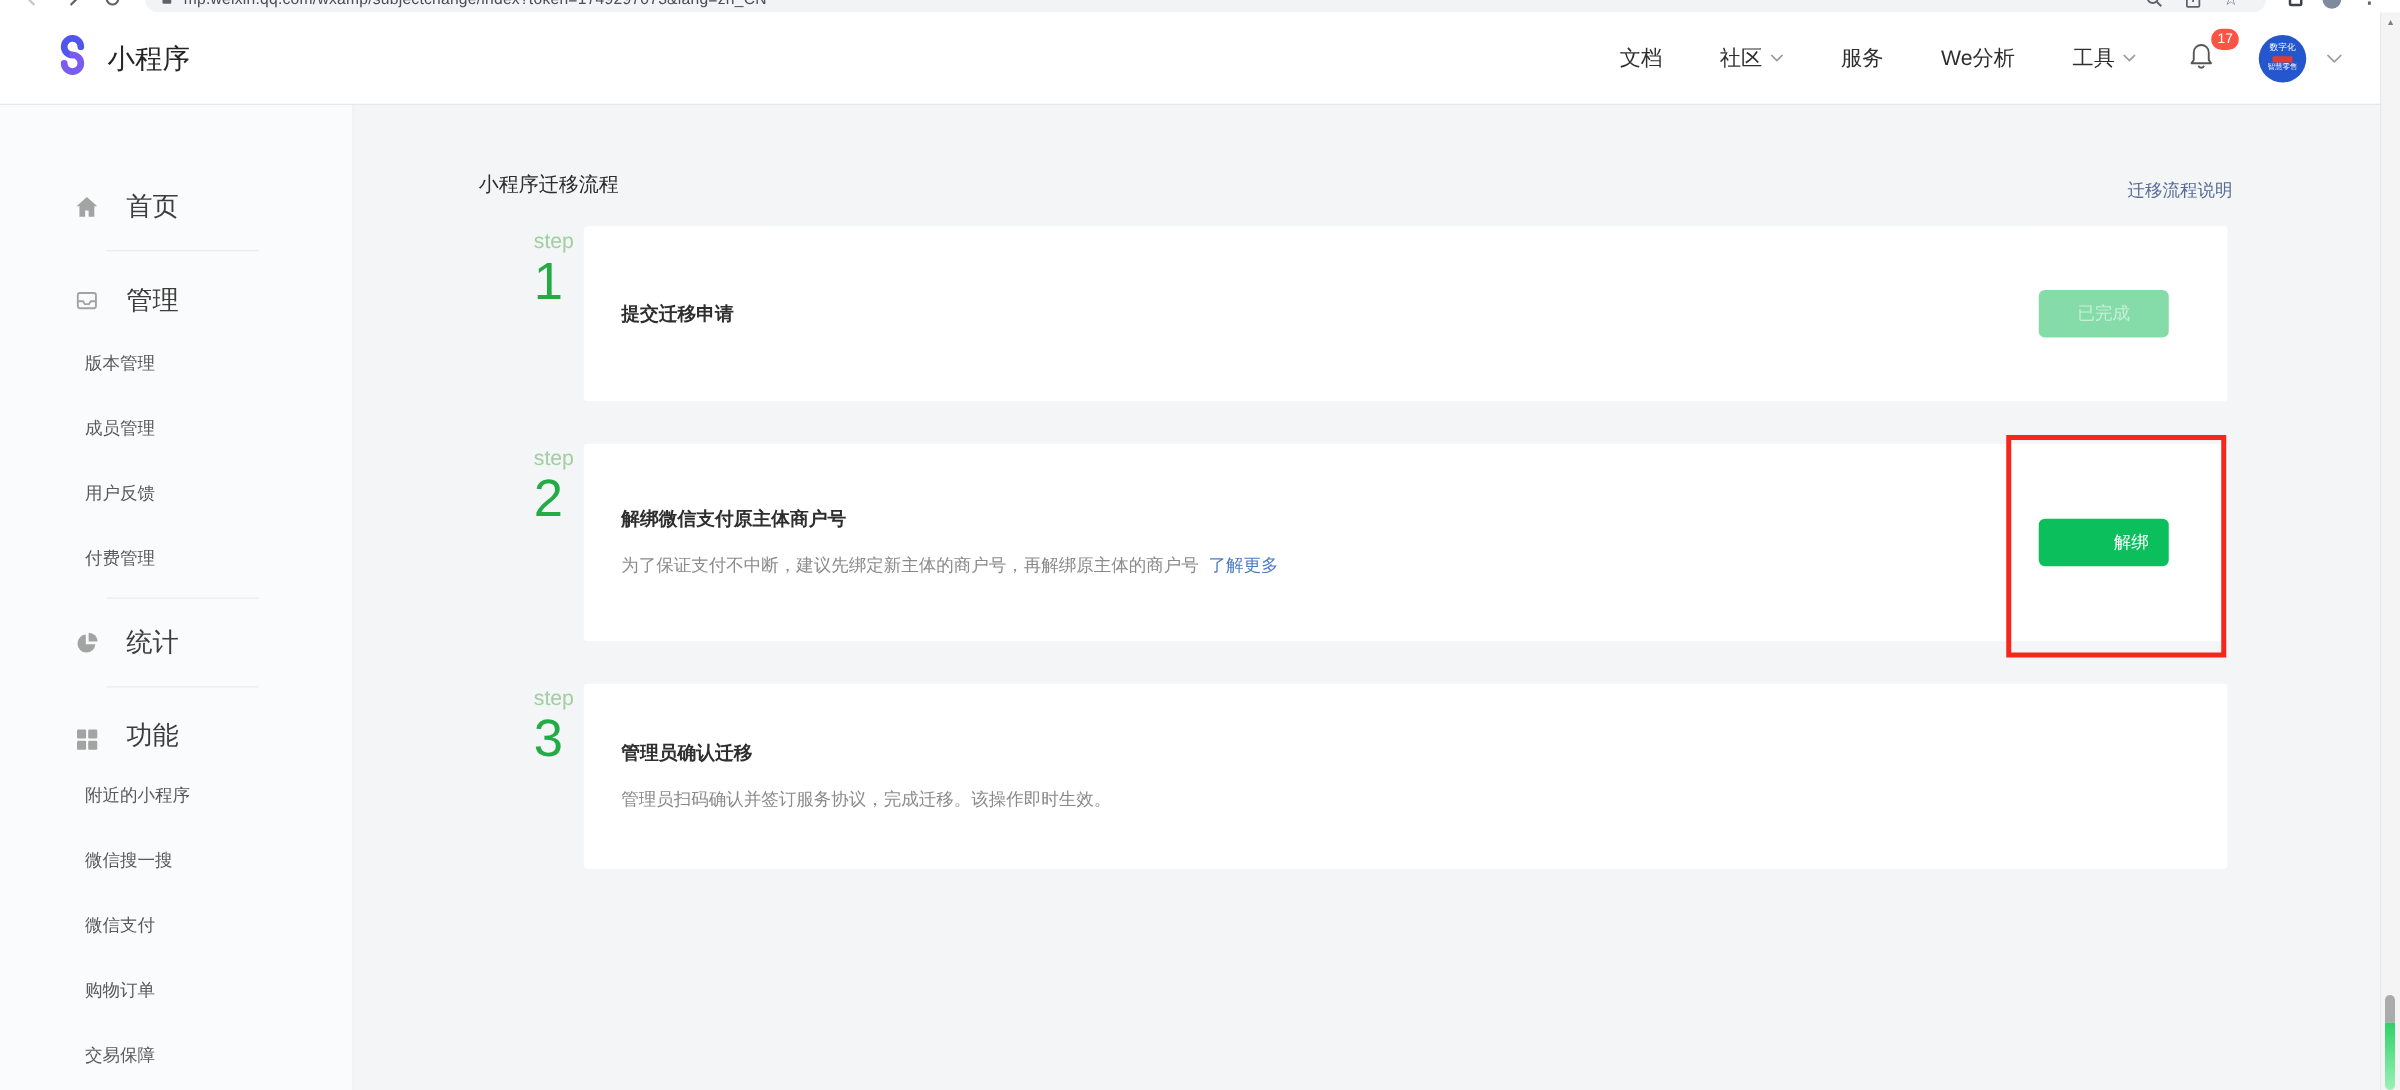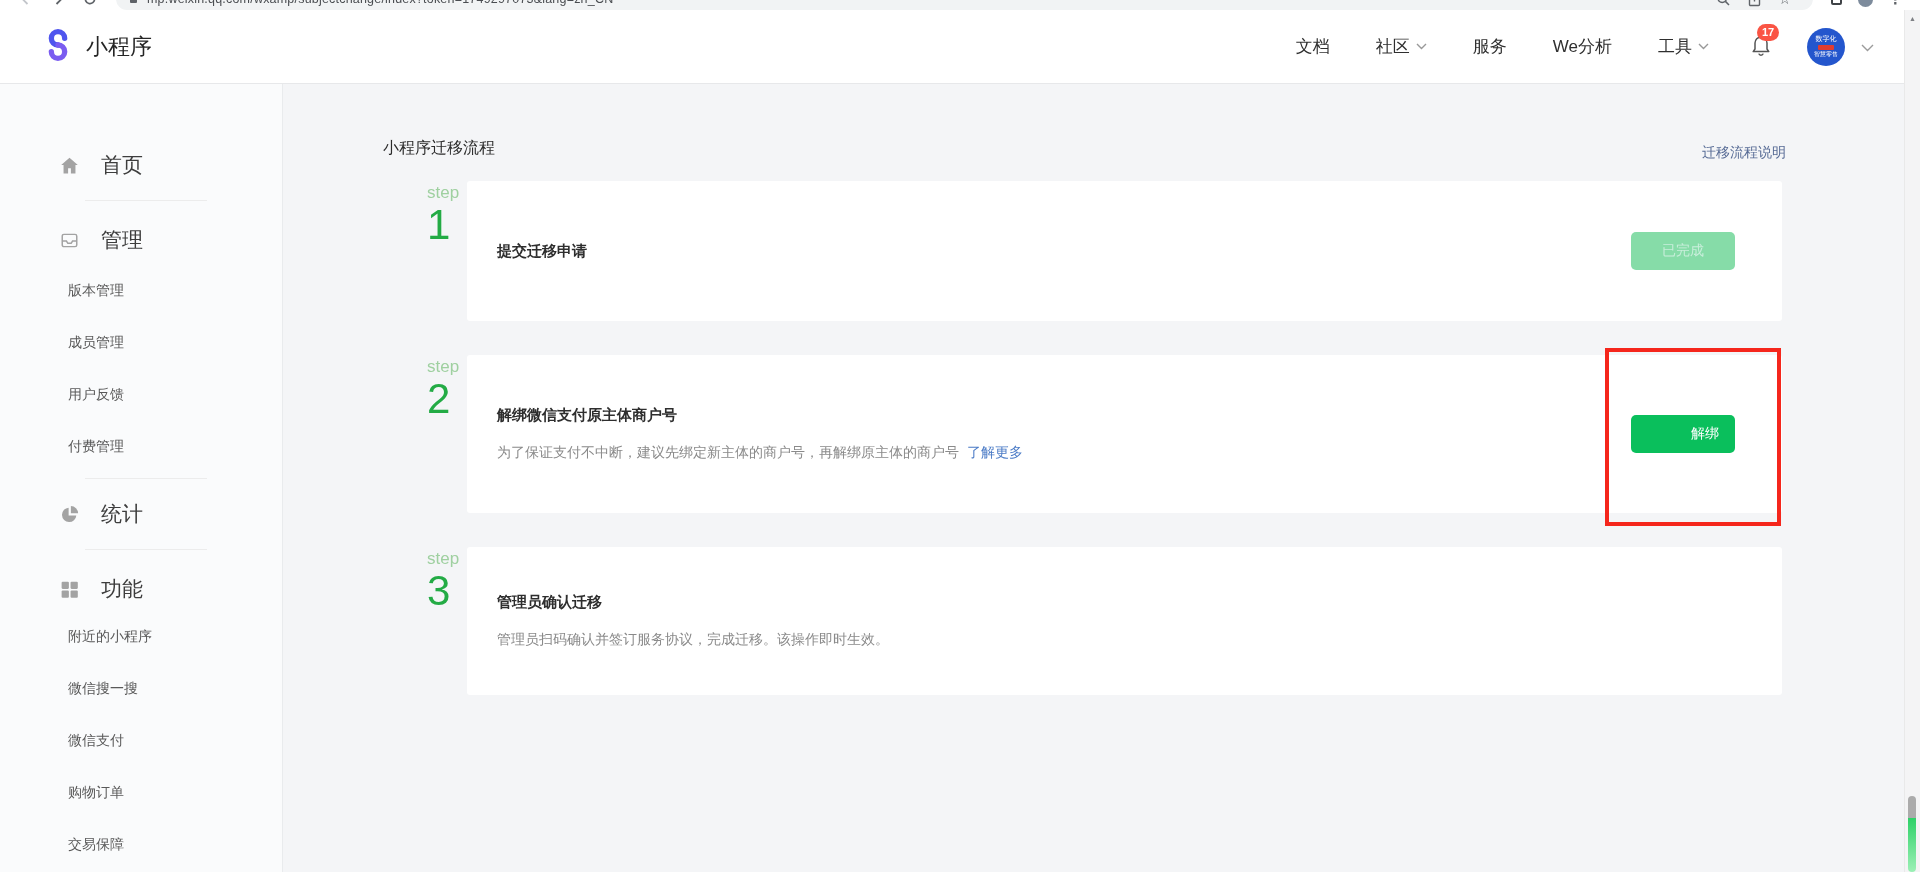--- a/index.html
+++ b/index.html
@@ -23,38 +23,38 @@
   .dots-glyph { font-size:13px; color:#5f6368; font-weight:bold; }
 
   
   .app-header { position:relative; height:74px; background:#fff; display:flex; align-items:center;
     padding:0 46px 0 42px; border-bottom:1px solid #e7e8ea; }
   .logo-wrap { display:flex; align-items:center; }
   .logo-text { font-size:22px; color:#252525; margin-left:12px; }
   .top-nav { margin-left:auto; display:flex; align-items:center; gap:46px; font-size:17px; color:#2f2f2f; }
   .nav-item { display:inline-flex; align-items:center; gap:6px; cursor:pointer; white-space:nowrap; }
   .bell-wrap { position:relative; margin-left:40px; cursor:pointer; }
-  .badge { position:absolute; top:-9px; left:8px; background:#fa5444; color:#fff; font-size:11px;
-    font-weight:bold; line-height:1; padding:3px 5px; border-radius:9px; }
+  .badge { position:absolute; top:-9px; left:20px; background:#fa5444; color:#fff; font-size:11px;
+    font-weight:normal; line-height:1; padding:3px 5px; border-radius:9px; }
   .user-avatar { width:38px; height:38px; border-radius:50%; background:#2456cd; margin-left:34px;
     display:flex; flex-direction:column; align-items:center; justify-content:center; overflow:hidden; cursor:pointer; }
   .ua-l1 { font-size:7px; color:#fff; line-height:1.2; }
   .ua-chip { width:16px; height:5px; background:#e23c30; border-radius:1px; margin:1px 0; }
   .ua-l2 { font-size:6px; color:#fff; line-height:1.2; }
   .avatar-chevron { margin-left:16px; cursor:pointer; }
 
   
   .body-row { display:flex; height:788px; }
 
   .sidebar { width:283px; flex:none; background:#fafbfc; border-right:1px solid #e9ebed; padding-top:68px; }
   .side-group { display:flex; align-items:center; height:26px; padding-left:43px;
     font-size:21px; color:#3d3d3d; cursor:pointer;margin-left:16px; }
   .side-group svg { width:21px; height:21px; margin-right:21px; flex:none; }
   .side-divider { height:1px; background:#ececec; margin-left:85px; width:122px; margin-top:22px; }
-  .g-manage { margin-top:26px; } .g-stats { margin-top:22px; } .g-features { margin-top:26px; }
+  .g-manage { margin-top:26px; } .g-stats { margin-top:22px; } .g-features { margin-top:26px;align-items:flex-end; }
   .side-sub { display:flex; flex-direction:column; gap:34px; padding-left:68px; }
   .sub1 { margin-top:29px; } .sub2 { margin-top:26px; }
   .subitem { height:18px; display:flex; align-items:center; font-size:14px; color:#595959; cursor:pointer; }
   .reddot { width:5px; height:5px; border-radius:50%; background:#fa5444; margin:-9px 0 0 6px; }
 
   
   .main { flex:1; position:relative; background:#f4f5f7; padding:0 138px 0 100px; overflow:hidden; }
   .page-title { font-size:16px; font-weight:500; color:#2b2b2b; margin-top:54px; }
   .help-link { position:absolute; top:60px; right:134px; font-size:14px; color:#576b95; cursor:pointer; }
   .steps { margin-top:22px; }

